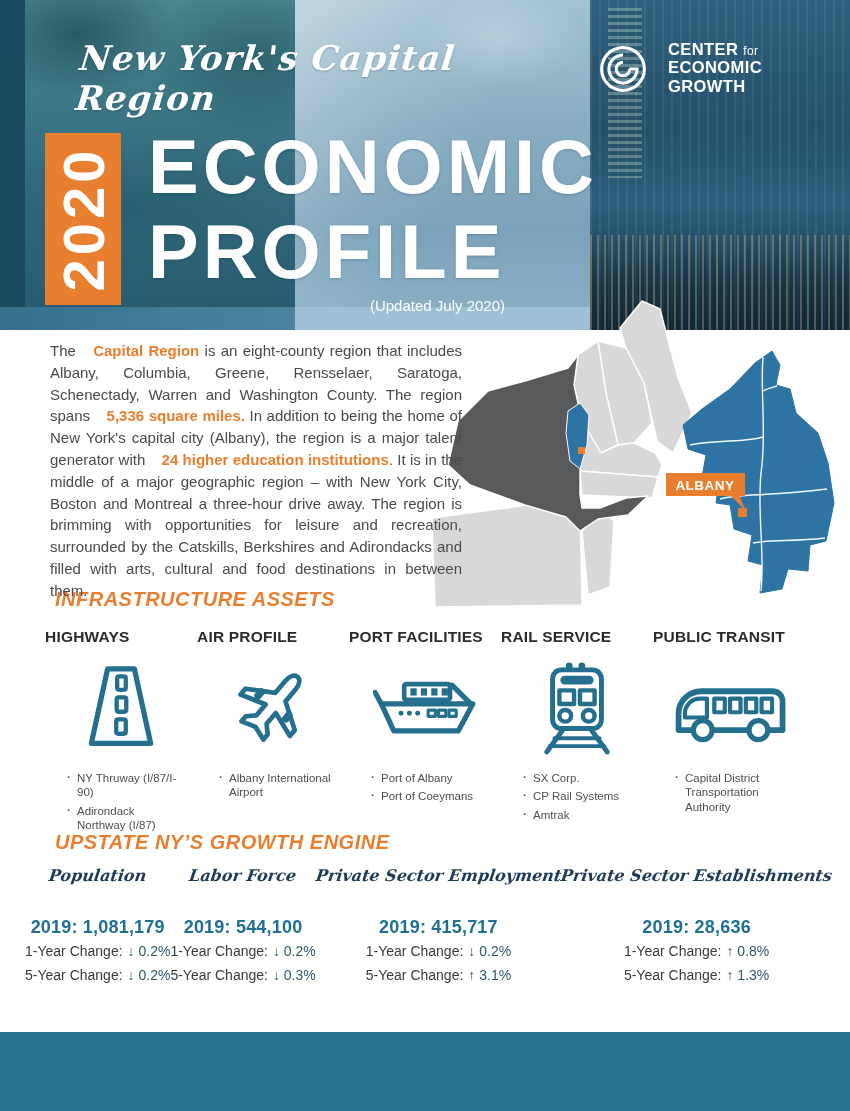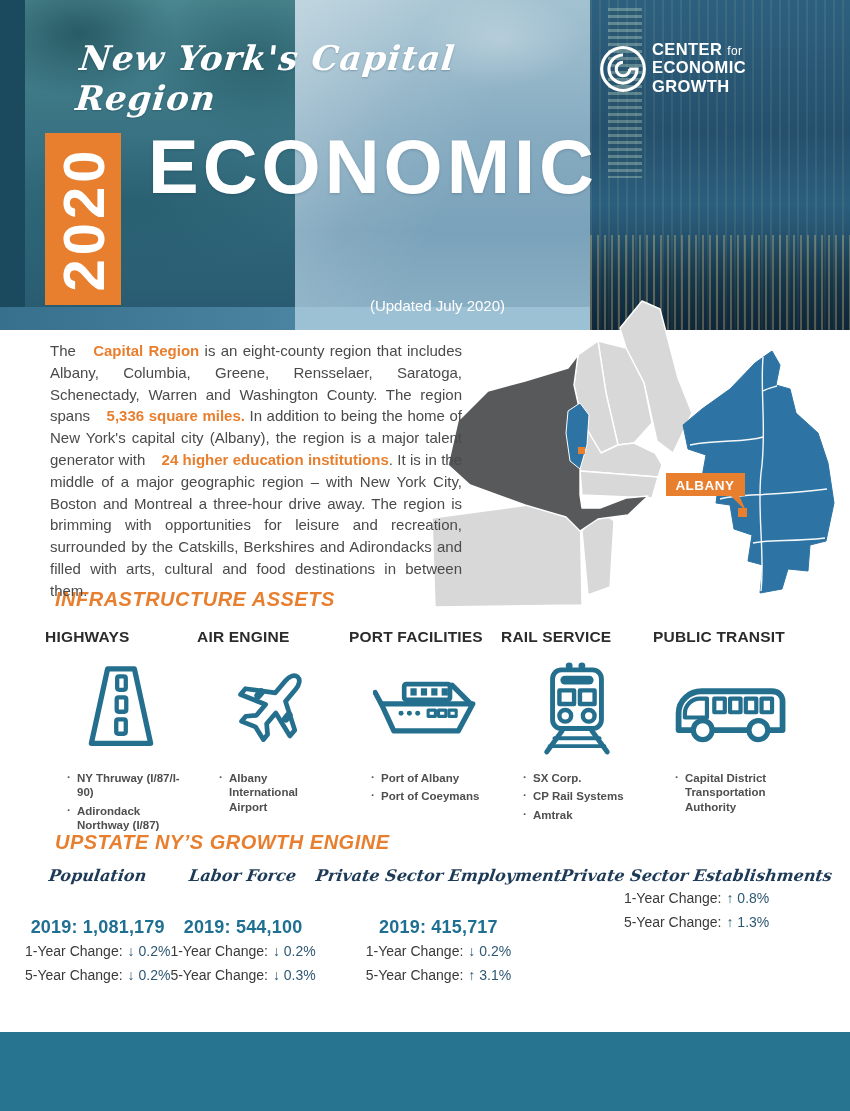--- a/index.html
+++ b/index.html
@@ -34,21 +34,21 @@
       linear-gradient(180deg, transparent, rgba(10,30,45,.6)); }
   .edge-strip { position:absolute; left:0; top:0; width:25px; height:330px; background:#1b4a5f; }
   .band { position:absolute; top:307px; height:23px; }
   .band-left { left:0; width:295px; background:linear-gradient(90deg,#36708d,#4a84a0); }
   .band-mid { left:295px; width:295px; background:#9cc0d4; }
 
   .script-title { position:absolute; left:78px; top:38px; width:400px; color:#fff;
     font-family:"DejaVu Serif", serif; font-style:italic; font-weight:bold;
     font-size:34px; letter-spacing:1px; transform:skewX(-6deg); text-shadow:0 1px 2px rgba(0,40,60,.25); }
 
-  .logo { position:absolute; left:598px; top:40px; display:flex; align-items:flex-start; gap:4px; }
+  .logo { position:absolute; left:598px; top:40px; display:flex; align-items:flex-start; gap:20px; }
   .logo-mark { width:50px; height:50px; margin-top:4px; }
   .logo-text { color:#fff; font-weight:bold; font-size:16.5px; line-height:1.12; letter-spacing:.4px; }
   .logo-text .for { font-size:12px; font-weight:normal; }
 
   .year-box { position:absolute; left:45px; top:133px; width:76px; height:172px; background:#E87F2F; }
   .year-box span { position:absolute; left:50%; top:50%; transform:translate(-50%,-50%) rotate(-90deg);
     color:#fff; font-weight:bold; font-size:58px; letter-spacing:4px; }
 
   .main-title { position:absolute; left:148px; top:124px; color:#fff; font-weight:bold;
     font-size:76px; line-height:85px; letter-spacing:4px; text-shadow:0 1px 3px rgba(0,30,50,.2); }
@@ -68,21 +68,21 @@
     font-size:20px; letter-spacing:.5px; }
   .t-infra { top:588px; }
   .t-growth { top:831px; }
 
   
   .infra-row { position:absolute; left:45px; top:628px; width:760px; display:flex; }
   .infra-col { width:152px; display:flex; flex-direction:column; }
   .infra-head { font-size:15.5px; font-weight:bold; color:#2b2b2b; letter-spacing:.2px; white-space:nowrap; }
   .infra-icon { height:105px; margin-top:8px; display:flex; align-items:center; justify-content:center; }
   .infra-list { margin-top:12px; width:140px; list-style:none; font-size:11.5px; line-height:1.25;
-    color:#4f4f4f; padding-left:22px; align-self:flex-start;font-weight:bold; }
+    color:#4f4f4f; padding-left:22px; align-self:flex-start; }
   .infra-list li { position:relative; margin-bottom:4px; padding-left:10px; padding-right:4px; }
   .infra-list li::before { content:"·"; position:absolute; left:0; top:-1px; font-weight:bold; color:#4f4f4f; }
 
   
   .growth-grid { position:absolute; left:25px; top:866px; width:800px; display:grid;
     grid-template-columns:1fr 1fr 1.08fr 1.08fr; }
   .stat { text-align:center; }
   .stat-label { font-family:"DejaVu Serif", serif; font-style:italic; font-weight:bold;
     color:#1d3a57; font-size:16px; transform:skewX(-8deg); white-space:nowrap; }
   .stat-value { margin-top:32px; color:#1E6F91; font-weight:bold; font-size:18px; letter-spacing:.2px; }
@@ -121,20 +121,21 @@
         <div>GROWTH</div>
       </div>
     </div>
 
     <div class="year-box">
       <span>2020</span>
     </div>
 
     <div class="main-title">
       <div>ECONOMIC</div>
+      <div>PROFILE</div>
     </div>
     <div class="updated">(Updated July 2020)</div>
   </div>
 
   <p class="intro"><span>The </span><span class="hl">Capital Region</span><span> is an eight-county region that includes Albany, Columbia, Greene, Rensselaer, Saratoga, Schenectady, Warren and Washington County. The region spans </span><span class="hl">5,336 square miles.</span><span> In addition to being the home of New York's capital city (Albany), the region is a major talent generator with </span><span class="hl">24 higher education institutions</span><span>. It is in the middle of a major geographic region – with New York City, Boston and Montreal a three-hour drive away. The region is brimming with opportunities for leisure and recreation, surrounded by the Catskills, Berkshires and Adirondacks and filled with arts, cultural and food destinations in between them.</span></p>
 
   <div class="map-wrap">
     <svg viewBox="0 0 420 330" width="420" height="330">
 
       <g fill="#D8D8D8" stroke="#fff" stroke-width="1.4" stroke-linejoin="round">
@@ -185,21 +186,21 @@
           <rect x="40" y="61" width="10" height="15" rx="2" stroke-width="4.5"></rect>
         </svg>
       </div>
       <ul class="infra-list">
           <li>NY Thruway (I/87/I-90)</li>
           <li>Adirondack Northway (I/87)</li>
         </ul>
     </div>
 
     <div class="infra-col">
-      <div class="infra-head">AIR ENGINE</div>
+      <div class="infra-head">AIR PROFILE</div>
       <div class="infra-icon">
         <svg viewBox="0 0 95 95" width="90" height="90" fill="none" stroke="#256F8E" stroke-linejoin="round" stroke-linecap="round">
           <g transform="rotate(40 47 47)">
             <path d="M47 6 c4.5 0 7 5.5 7 11 v17 l27 17 v8 l-27 -9 v15 l8 8 v7 l-15 -5 -15 5 v-7 l8 -8 v-15 l-27 9 v-8 l27 -17 v-17 c0 -5.5 2.5 -11 7 -11 z" stroke-width="5"></path>
             <rect x="24" y="39" width="8" height="13" rx="4" fill="#256F8E" stroke="none"></rect>
             <rect x="62" y="39" width="8" height="13" rx="4" fill="#256F8E" stroke="none"></rect>
           </g>
         </svg>
       </div>
       <ul class="infra-list">
@@ -304,20 +305,21 @@
     <div class="stat">
       <div class="stat-label">Private Sector Employment</div>
       <div class="stat-value">2019: 415,717</div>
       <div class="stat-changes">
         <div><span>1-Year Change:</span><span class="arrowval">↓ 0.2%</span></div>
         <div><span>5-Year Change:</span><span class="arrowval">↑ 3.1%</span></div>
       </div>
     </div>
     <div class="stat">
       <div class="stat-label">Private Sector Establishments</div>
+      <div class="stat-value">2019: 28,636</div>
       <div class="stat-changes">
         <div><span>1-Year Change:</span><span class="arrowval">↑ 0.8%</span></div>
         <div><span>5-Year Change:</span><span class="arrowval">↑ 1.3%</span></div>
       </div>
     </div>
   </div>
 
   <div class="bottom-bar"></div>
 </div>
 

